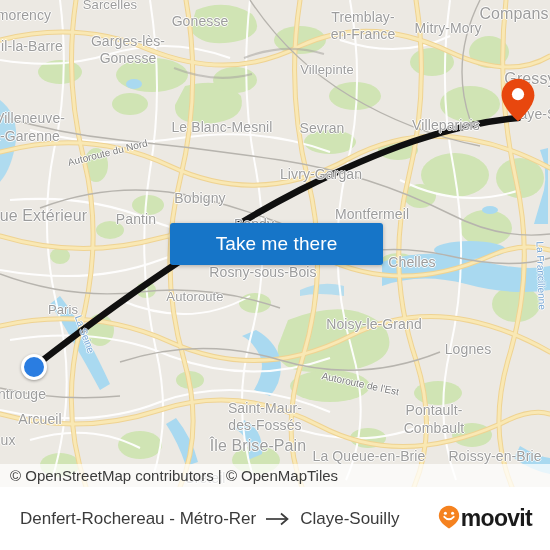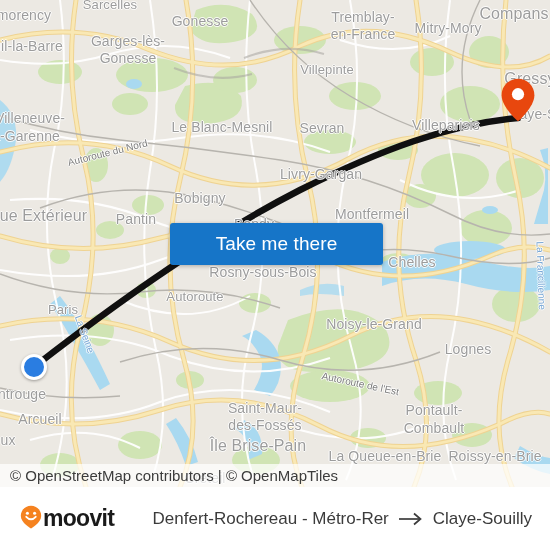--- a/index.html
+++ b/index.html
@@ -359,21 +359,21 @@
         <div class="lbl s14" style="left: 352px; top: 324px; padding-left: 44px;">Noisy-le-Grand</div>
         <div class="lbl s14" style="left: 468px; top: 349px;">Lognes</div>
         <div class="lbl s14" style="left: 22px; top: 394px;">ntrouge</div>
         <div class="lbl s14" style="left: 265px; top: 408px;">Saint-Maur-</div>
         <div class="lbl s14" style="left: 265px; top: 425px;">des-Fossés</div>
         <div class="lbl s14" style="left: 40px; top: 419px;">Arcueil</div>
         <div class="lbl s11" style="left: 234px; top: 446px; margin-left: 24px;">Île Brise-Pain</div>
         <div class="lbl s14" style="left: 434px; top: 410px;">Pontault-</div>
         <div class="lbl s14" style="left: 434px; top: 428px;">Combault</div>
         <div class="lbl s14" style="left: 8px; top: 440px;">ux</div>
-        <div class="lbl s14" style="left: 385px; top: 456px;">La Queue-en-Brie</div>
+        <div class="lbl s14" style="left: 369px; top: 456px;">La Queue-en-Brie</div>
         <div class="lbl s14" style="left: 495px; top: 456px;">Roissy-en-Brie</div>
         <div class="lbl s14" style="left: 205px; top: 478px;">Créteil</div>
       </div>
     <div id="road-labels">
         <div class="roadlbl" style="left: 68px; top: 157px; transform: rotate(-14deg);">Autoroute du Nord</div>
         <div class="roadlbl" style="left: 322px; top: 370px; transform: rotate(12deg);">Autoroute de l'Est</div>
       </div>
     <div id="water-labels">
         <div class="waterlbl" style="left: 78px; top: 310px; transform: rotate(70deg);">La Seine</div>
         <div class="waterlbl" style="left: 540px; top: 236px; transform: rotate(88deg);">La Francilienne</div>
@@ -390,37 +390,37 @@
 
     <button id="cta-button">Take me there</button>
 
     <div id="attribution-bar">
       <span id="attribution-text">© OpenStreetMap contributors | © OpenMapTiles</span>
     </div>
   </div>
 
   <div id="footer">
 
+    <div id="route-summary">
+      <span>Denfert-Rochereau - Métro-Rer</span>
+      <span id="route-arrow-icon">
+        <svg width="26" height="14" viewBox="0 0 26 14" aria-hidden="true">
+          <line x1="1" y1="7" x2="22" y2="7" stroke="#3b3b3b" stroke-width="1.7"></line>
+          <polyline points="16,1.5 22.5,7 16,12.5" fill="none" stroke="#3b3b3b" stroke-width="1.7"></polyline>
+        </svg>
+      </span>
+      <span>Claye-Souilly</span>
+    </div>
+
     <div id="brand-logo">
       <span>
         <svg width="22" height="24" viewBox="0 0 22 24" aria-hidden="true">
           <path d="M11 0.7 C5.3 0.7 0.8 5.2 0.8 10.9 C0.8 17.6 11 23.4 11 23.4 C11 23.4 21.2 17.6 21.2 10.9 C21.2 5.2 16.7 0.7 11 0.7 Z" fill="#f5821f"></path>
           <circle cx="7.4" cy="8.3" r="1.55" fill="#ffffff"></circle>
           <circle cx="14.6" cy="8.3" r="1.55" fill="#ffffff"></circle>
           <path d="M6.3 11.8 q4.7 5.0 9.4 0" stroke="#ffffff" stroke-width="1.9" fill="none" stroke-linecap="round"></path>
         </svg>
       </span>
       <span id="brand-wordmark">moovit</span>
     </div>
-
-    <div id="route-summary">
-      <span>Denfert-Rochereau - Métro-Rer</span>
-      <span id="route-arrow-icon">
-        <svg width="26" height="14" viewBox="0 0 26 14" aria-hidden="true">
-          <line x1="1" y1="7" x2="22" y2="7" stroke="#3b3b3b" stroke-width="1.7"></line>
-          <polyline points="16,1.5 22.5,7 16,12.5" fill="none" stroke="#3b3b3b" stroke-width="1.7"></polyline>
-        </svg>
-      </span>
-      <span>Claye-Souilly</span>
-    </div>
   </div>
 
 </div>
 
 </body></html>

